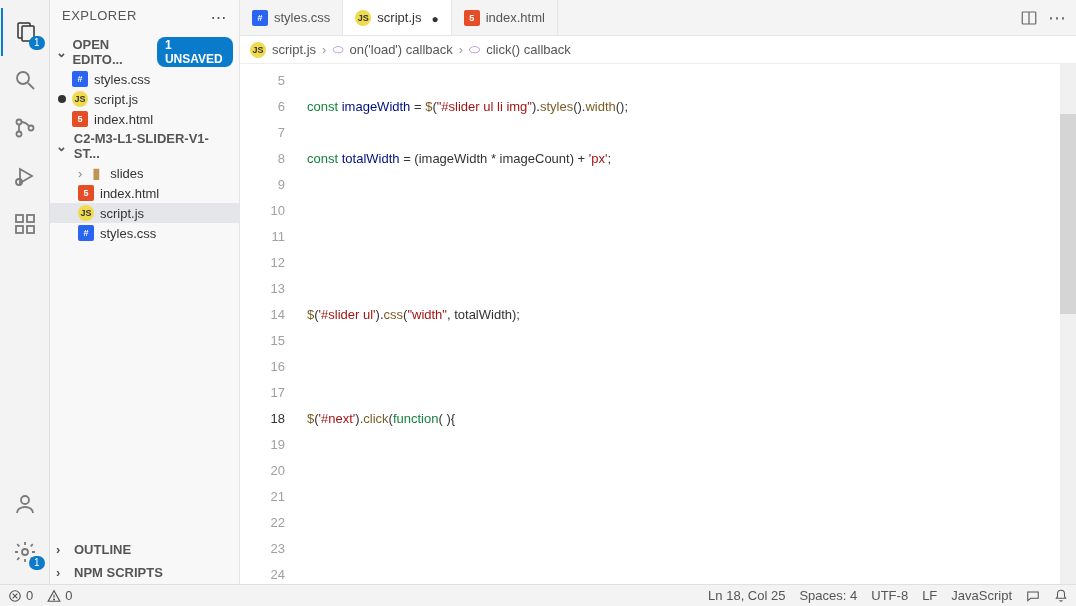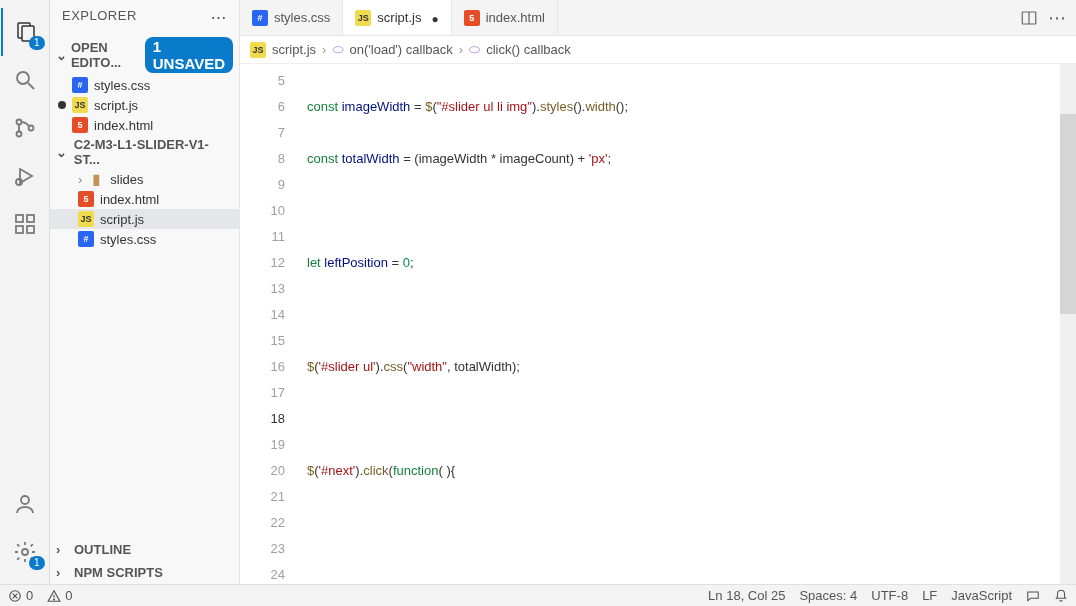--- a/index.html
+++ b/index.html
@@ -9,28 +9,28 @@
 .activity-bar .ab-item { width: 48px; height: 48px; display: flex; align-items: center; justify-content: center; position: relative; cursor: pointer; color: #7a7a7a; }
 .activity-bar .ab-item.active { border-left: 2px solid #0a7aca; color: #333; }
 .activity-bar .ab-item svg { width: 24px; height: 24px; }
 .activity-bar .spacer { flex: 1; }
 .badge { position: absolute; bottom: 6px; right: 4px; background: #0a7aca; color: #fff; border-radius: 8px; font-size: 10px; padding: 0 5px; line-height: 14px; }
 .sidebar { width: 190px; background: #f8f8f8; border-right: 1px solid #e5e5e5; display: flex; flex-direction: column; overflow: hidden; }
 .sidebar-header { display: flex; justify-content: space-between; padding: 8px 12px; color: #555; font-size: 11px; letter-spacing: .5px;}
 .sidebar-header .dots { cursor: pointer; font-size: 16px; color: #555; }
 .section-label { display: flex; align-items: center; gap: 4px; padding: 2px 6px; font-size: 11px; color: #555; font-weight: 600; cursor: pointer; }
 .section-label .chev { width: 14px; display: inline-block; }
-.unsaved-pill { background: #0a7aca; color: #fff; font-size: 15px; padding: 1px 8px; border-radius: 8px; font-weight:700;}
+.unsaved-pill { background: #0a7aca; color: #fff; font-size: 12px; padding: 1px 8px; border-radius: 8px; font-weight:700;}
 .file-item { display: flex; align-items: center; gap: 6px; padding: 2px 0 2px 22px; cursor: pointer; color: #333; }
 .file-item.inset { padding-left: 28px; }
 .file-item.active { background: #e4e6ea; }
 .file-item .dot { width: 8px; height: 8px; background: #333; border-radius: 50%; margin-left:-14px; margin-right:0;}
 .file-icon { width: 16px; height: 16px; display: inline-flex; align-items: center; justify-content: center; font-size: 9px; font-weight: bold; border-radius: 2px; color: #fff; }
 .icon-css { background: #2965f1; }
-.icon-js { background: #f0db4f; color: #333; }
+.icon-js { background: #f0db4f; color: #333; border-radius: 8px; }
 .icon-html { background: #e44d26; }
 .icon-fold { color:#c09553; font-size:14px; background:transparent;}
 .sidebar-body { flex: 1; overflow: auto; }
 .sidebar-footer .section-label { padding: 4px 6px; }
 .editor { flex: 1; display: flex; flex-direction: column; overflow: hidden; }
 .tab-row { display: flex; height: 36px; background: #f4f4f4; border-bottom: 1px solid #e5e5e5; align-items: stretch; }
 .tab { display: flex; align-items: center; gap: 6px; padding: 0 12px; cursor: pointer; border-right: 1px solid #e5e5e5; color: #555; font-size: 13px; }
 .tab.active { background: #fff; color: #333; }
 .tab .close, .tab .dirty { margin-left: 4px; font-size: 14px; }
 .tab .dirty::before { content: "●"; font-size: 12px; }
@@ -230,21 +230,20 @@
           <div class="gl">20</div>
           <div class="gl">21</div>
           <div class="gl">22</div>
           <div class="gl">23</div>
           <div class="gl">24</div>
         </div>
       <div class="code">
 <div class="line"><span class="t-kw">const</span> <span class="t-var">imageWidth</span><span> = </span><span class="t-fn">$</span><span>(</span><span class="t-str">"#slider ul li img"</span><span>).</span><span class="t-fn">styles</span><span>().</span><span class="t-fn">width</span><span>();</span></div>
 <div class="line"><span class="t-kw">const</span> <span class="t-var">totalWidth</span><span> = (imageWidth * imageCount) + </span><span class="t-str">'px'</span><span>;</span></div>
 <div class="line"></div>
-<div class="line"><span class="t-kw">let</span> <span class="t-var">leftPosition</span><span> = </span><span class="t-num">0</span><span>;</span></div>
 <div class="line"></div>
 <div class="line"><span class="t-fn">$</span><span>(</span><span class="t-str">'#slider ul'</span><span>).</span><span class="t-fn">css</span><span>(</span><span class="t-str">"width"</span><span>, totalWidth);</span></div>
 <div class="line"></div>
 <div class="line"><span class="t-fn">$</span><span>(</span><span class="t-str">'#next'</span><span>).</span><span class="t-fn">click</span><span>(</span><span class="t-kw">function</span><span>( ){</span></div>
 
 
 
 
 
 

